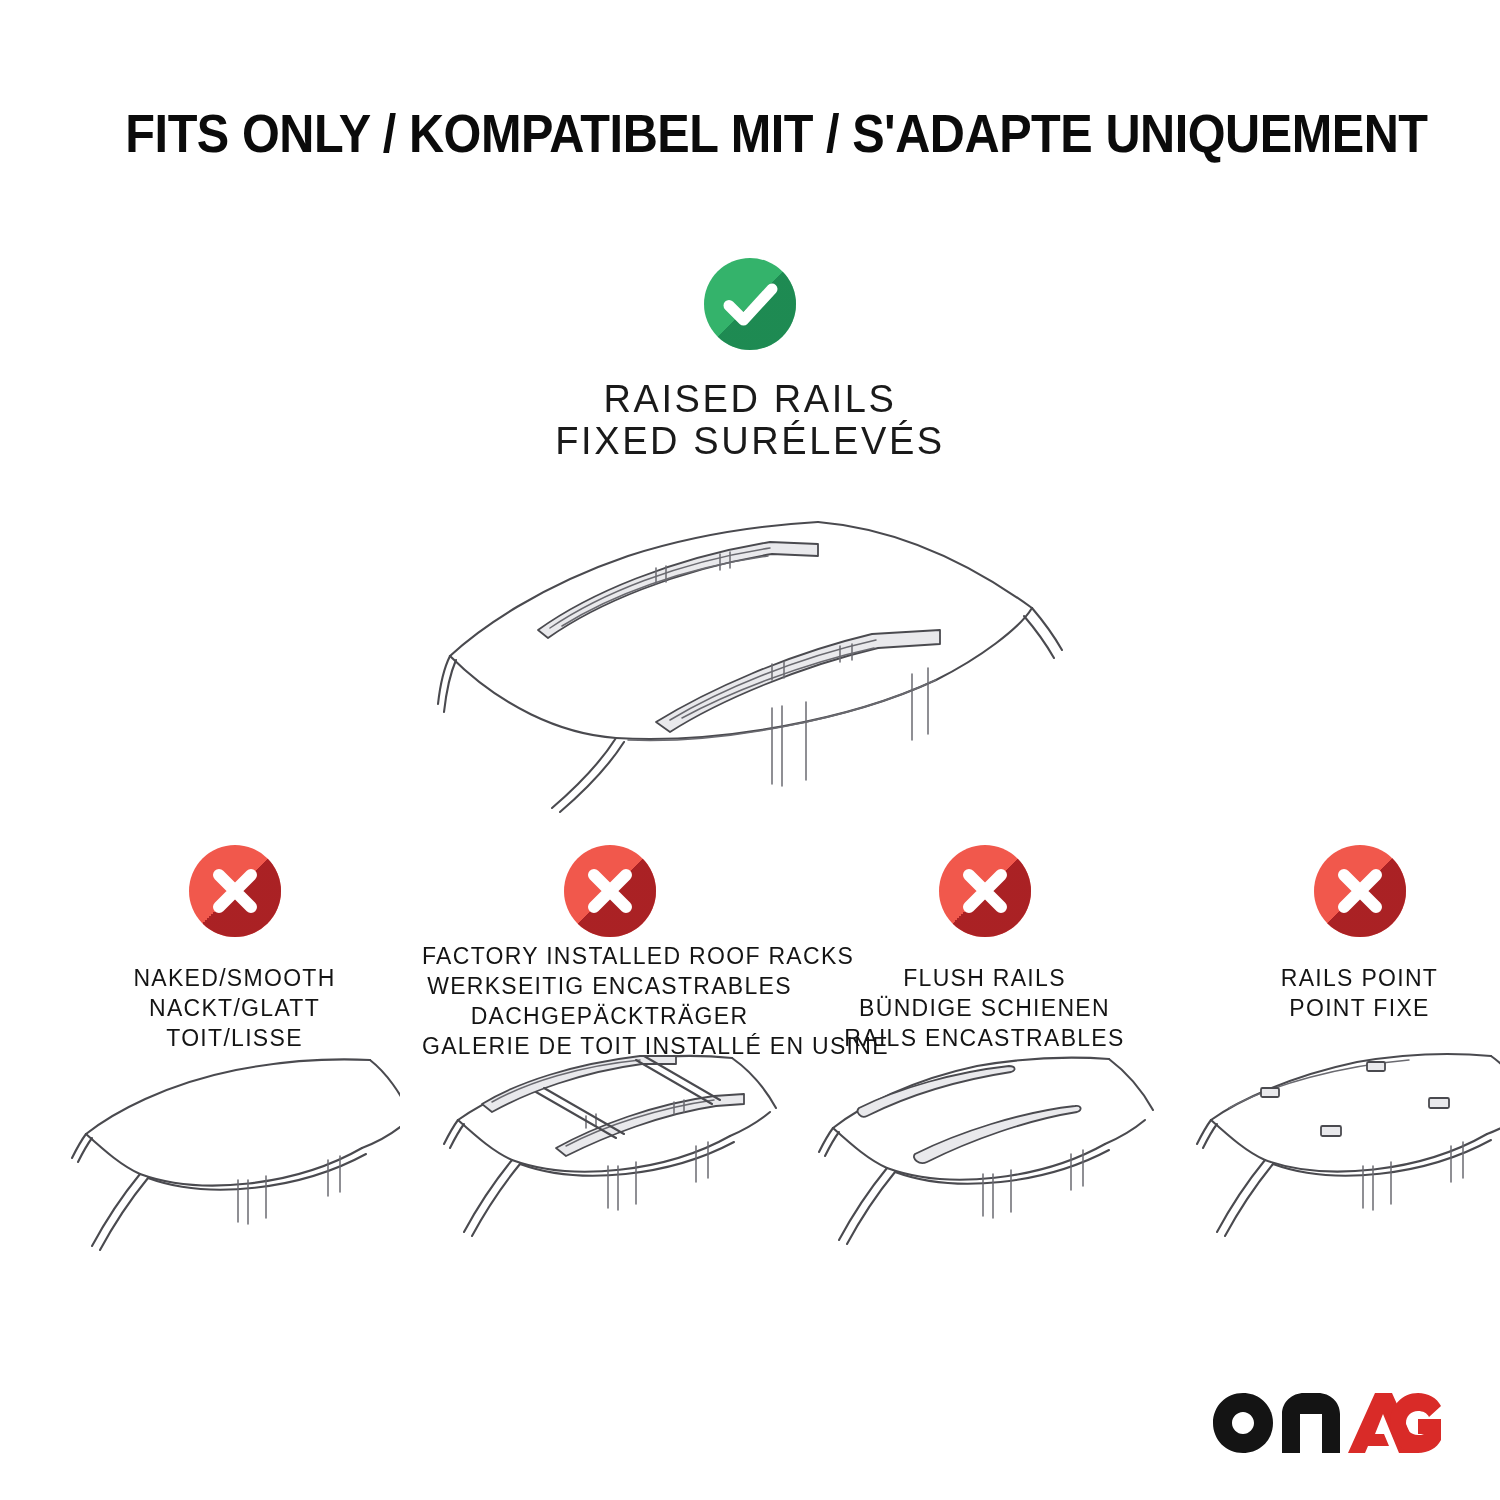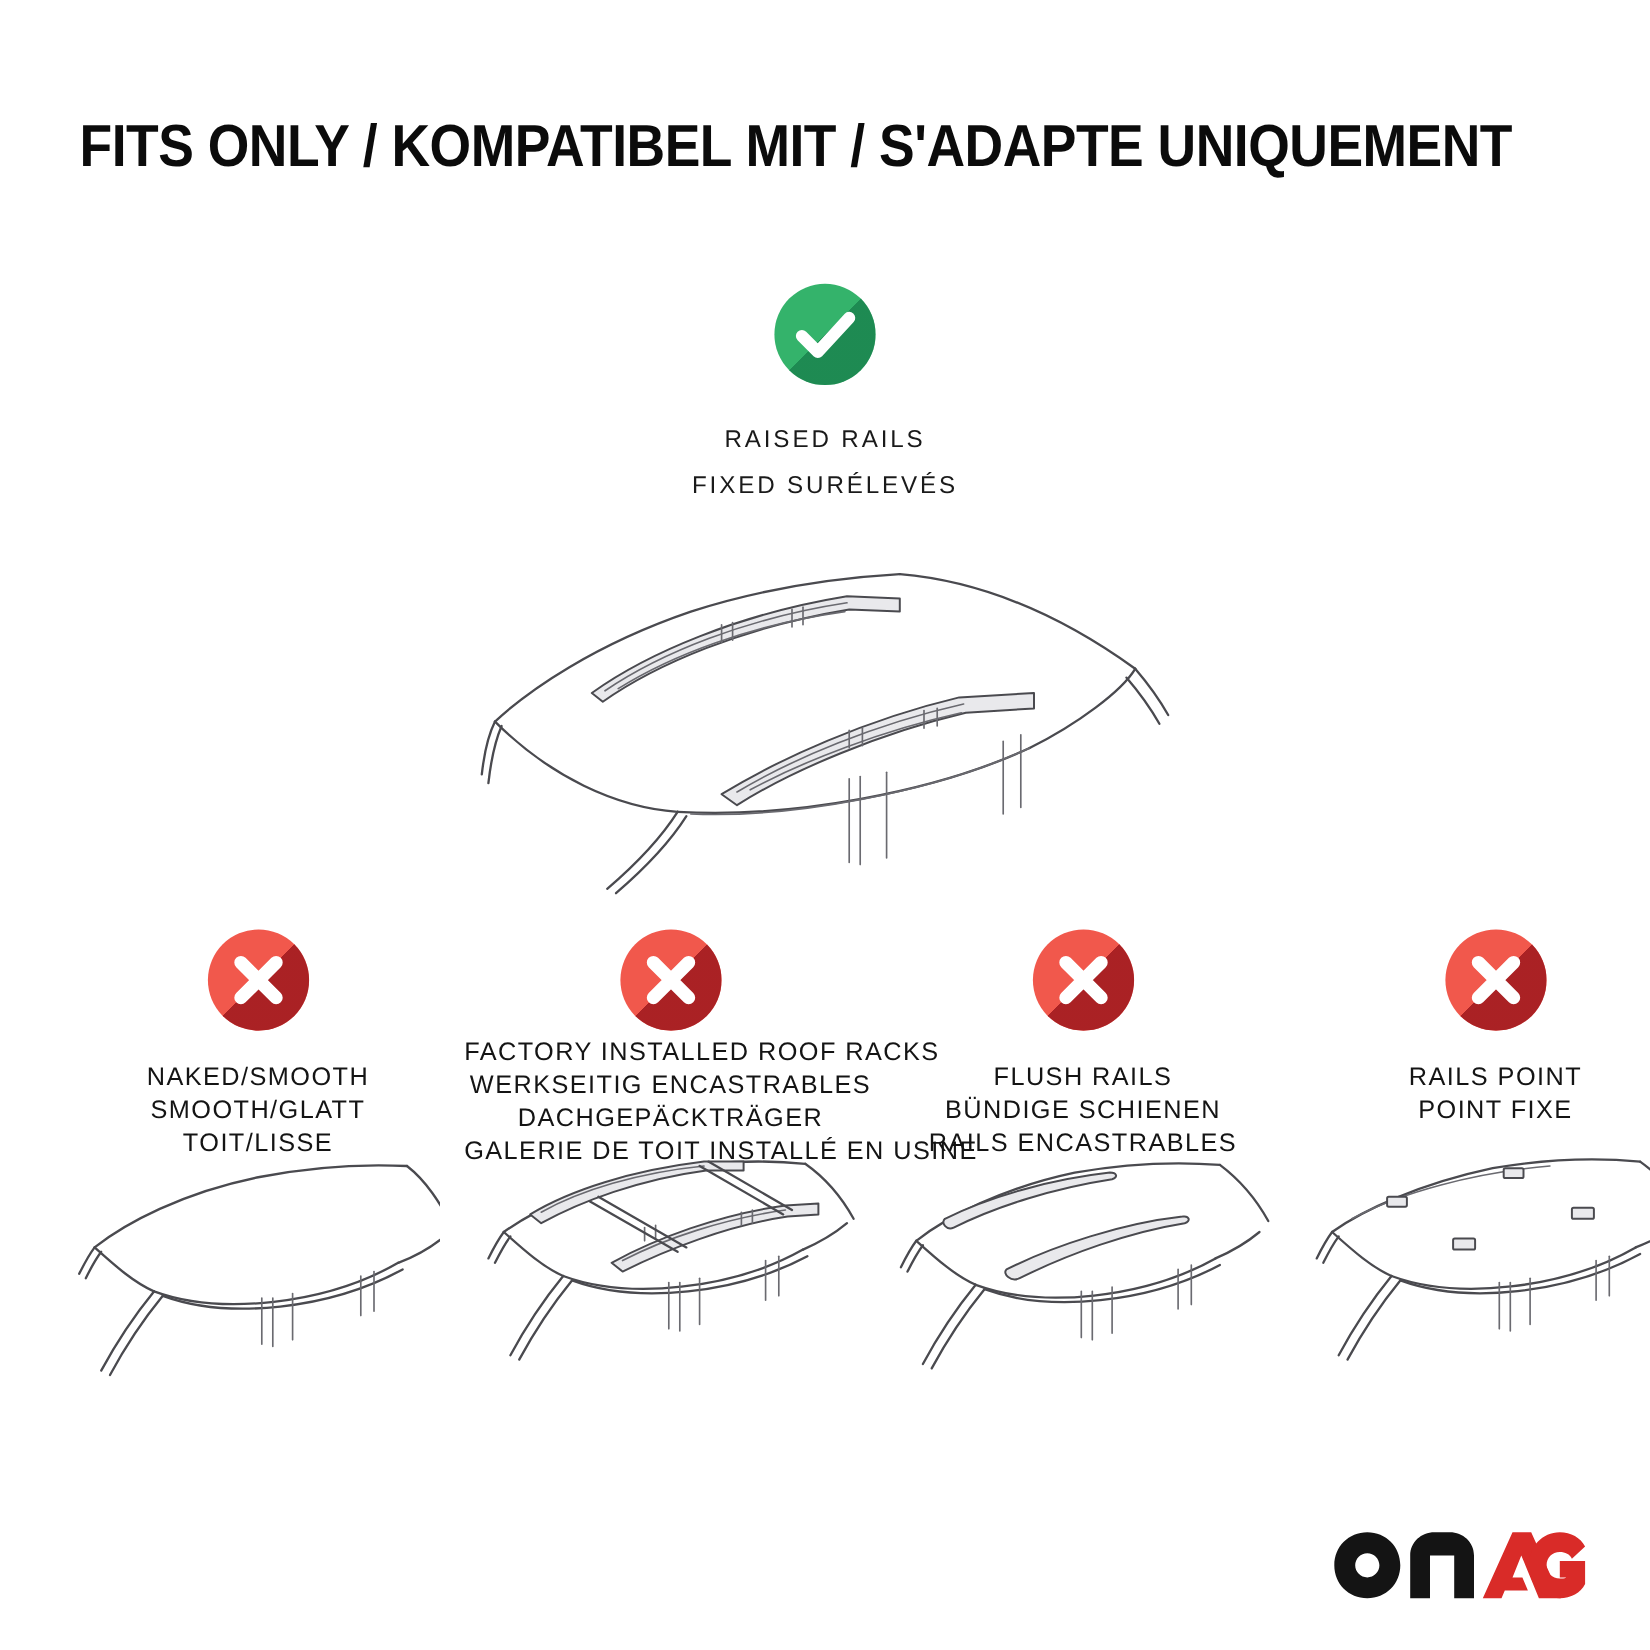--- a/index.html
+++ b/index.html
@@ -15,21 +15,21 @@
     overflow: hidden;
     position: relative;
   }
 
   
   .title-bar {
     position: absolute;
     left: 0;
     top: 104px;
     width: 1500px;
-    text-align: left;
+    text-align: right;
   }
   .title-text {
     display: inline-block;
     font-family: "Liberation Sans Narrow", "Liberation Sans", sans-serif;
     font-weight: 700;
     font-size: 54px;
     line-height: 58px;
     letter-spacing: -0.5px;
     color: #0b0b0b;
     transform: scaleX(0.90);
@@ -69,21 +69,21 @@
   }
   .badge.red .shadow {
     background: linear-gradient(135deg,
         rgba(0,0,0,0) 0%, rgba(0,0,0,0) 50%,
         rgba(150,18,25,0.78) 50%, rgba(150,18,25,0.78) 100%);
   }
   .badge svg { position: absolute; left: 0; top: 0; }
 
   .fit-labels {
     margin-top: 28px;
-    font-size: 22px;
+    font-size: 38px;
     line-height: 42px;
     letter-spacing: 2.6px;
     font-weight: 400;
     color: #1a1a1a;
   }
   .fit-labels div { white-space: nowrap; }
 
   .fit-art {
     position: absolute;
     left: 0;
@@ -220,21 +220,21 @@
       <div class="badge red">
         <div class="shadow"></div>
         <svg width="92" height="92" viewBox="0 0 92 92">
           <path d="M30 30 L62 62 M62 30 L30 62" fill="none" stroke="#ffffff" stroke-width="12" stroke-linecap="round"></path>
         </svg>
       </div>
     </div>
     <div class="labels-pos">
       <div class="col-labels">
         <div>NAKED/SMOOTH</div>
-        <div>SMOOTH/GLATT</div>
+        <div>NACKT/GLATT</div>
         <div>TOIT/LISSE</div>
       </div>
     </div>
     <div class="col-art">
       <svg class="art-svg" width="330" height="215" viewBox="0 0 330 215">
         <path d="M16 84 C44 62 96 34 166 20 C212 11 258 8 300 10"></path>
         <path d="M300 10 C318 24 330 44 340 62"></path>
         <path d="M16 84 C10 92 6 100 2 108"></path>
         <path d="M22 88 C16 96 12 104 8 112"></path>
         <path d="M70 124 C52 146 36 170 22 196"></path>

